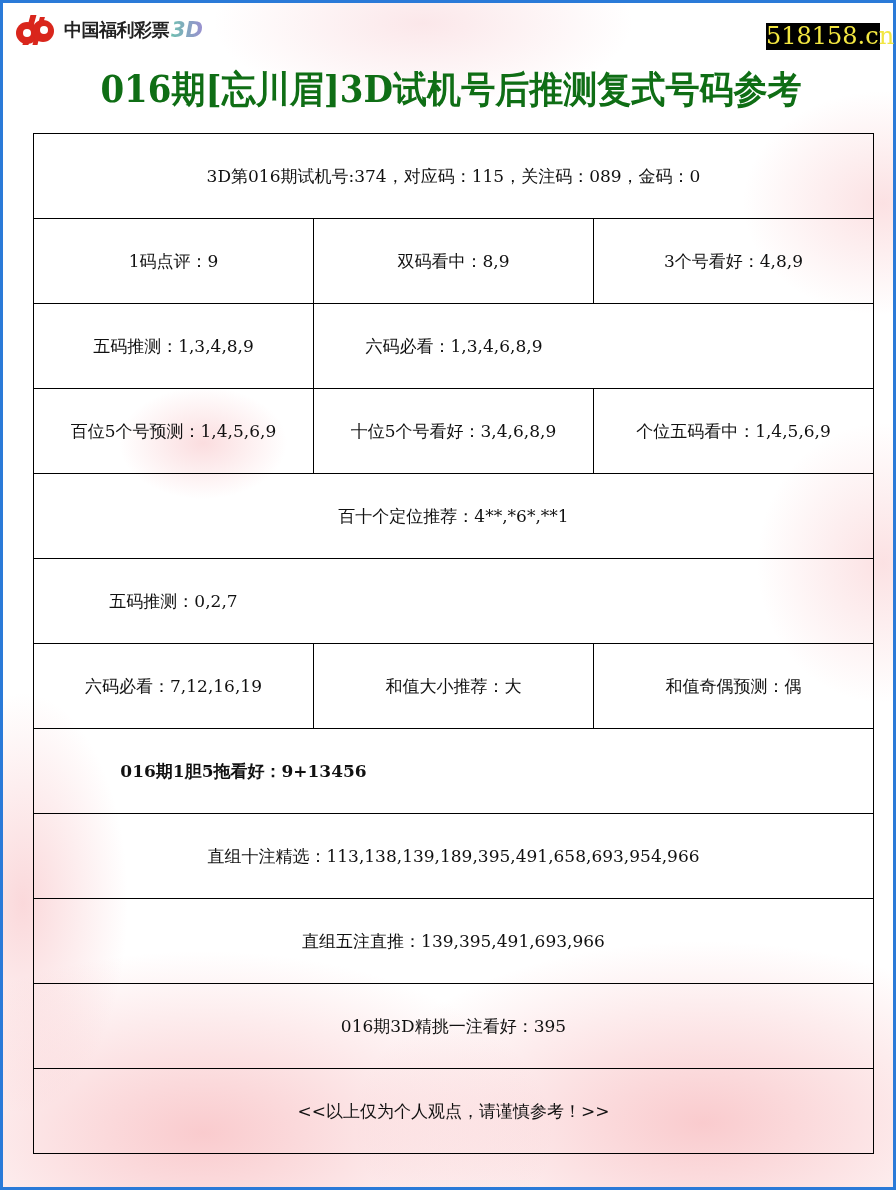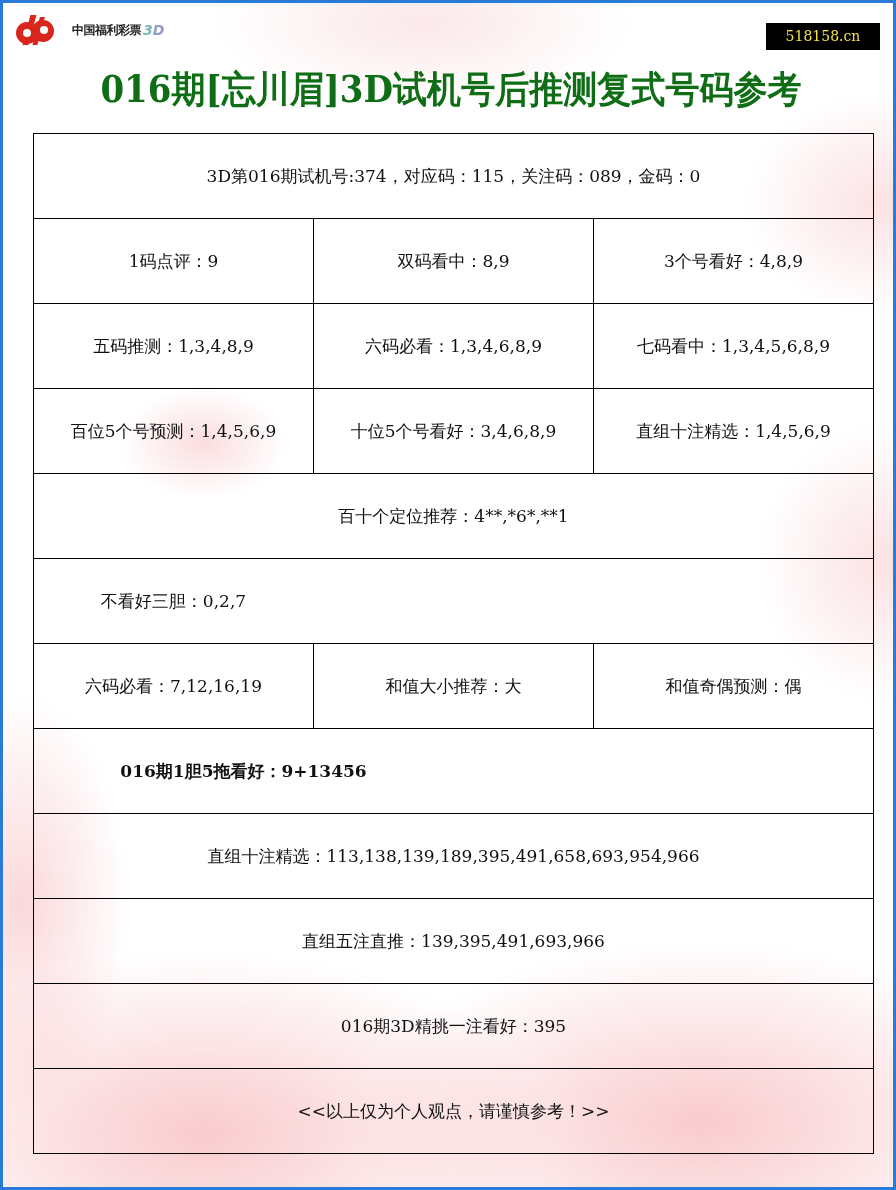--- a/index.html
+++ b/index.html
@@ -18,31 +18,31 @@
       radial-gradient(ellipse 120px 80px at 200px 440px, rgba(245,170,175,0.4), transparent 70%),
       radial-gradient(ellipse 500px 260px at 200px 1130px, rgba(245,160,165,0.55), transparent 70%),
       radial-gradient(ellipse 500px 260px at 700px 1120px, rgba(245,160,165,0.55), transparent 70%),
       radial-gradient(ellipse 150px 300px at 20px 900px, rgba(245,170,175,0.45), transparent 70%),
       #fff;
   }
   .logo { position: absolute; left: 10px; top: 10px; display: flex; align-items: center; }
   .logo-mark { width: 44px; height: 34px; }
   .logo-text {
     font-family: Liberation Mono, monospace; font-weight: bold;
-    font-size: 12px; color: #222; margin-left: 15px; letter-spacing: -0.5px;
+    font-size: 18px; color: #222; margin-left: 7px; letter-spacing: -0.5px;
   }
   .logo-3d {
     font-family: "DejaVu Sans", sans-serif; font-style: italic; font-weight: bold;
-    font-size: 14px; margin-left: 2px;
+    font-size: 21px; margin-left: 2px;
     background: linear-gradient(90deg, #6fbfb0, #9a8fd0); -webkit-background-clip: text; color: transparent;
   }
   .site-badge {
     position: absolute; left: 763px; top: 20px; width: 114px; height: 27px;
     background: #000; color: #f2e641; font-family: "DejaVu Serif", serif;
-    font-size: 14px; line-height: 27px; text-align: center;
+    font-size: 24px; line-height: 27px; text-align: center;
   }
   .title {
     position: absolute; left: 0; top: 62px; width: 896px; text-align: center;
     color: #0f6e15; font-size: 37px; font-weight: bold; letter-spacing: 0px;
     font-family: "DejaVu Serif", "Liberation Serif", serif;
     transform: scaleX(0.92);
   }
   .grid {
     position: absolute; left: 30px; top: 130px; width: 841px;
     box-sizing: border-box; border: 1px solid #000; border-bottom: none;
@@ -89,32 +89,31 @@
       <div class="cell c1">3D第016期试机号:374，对应码：115，关注码：089，金码：0</div>
     </div>
     <div class="row">
       <div class="cell c3a">1码点评：9</div>
       <div class="cell c3b">双码看中：8,9</div>
       <div class="cell c3c">3个号看好：4,8,9</div>
     </div>
     <div class="row">
       <div class="cell c3a">五码推测：1,3,4,8,9</div>
       <div class="cell c3b">六码必看：1,3,4,6,8,9</div>
-      <div class="cell c3c">七码看中：1,3,4,5,6,8,9</div>
     </div>
     <div class="row">
       <div class="cell c3a">百位5个号预测：1,4,5,6,9</div>
       <div class="cell c3b">十位5个号看好：3,4,6,8,9</div>
-      <div class="cell c3c">直组十注精选：1,4,5,6,9</div>
+      <div class="cell c3c">个位五码看中：1,4,5,6,9</div>
     </div>
     <div class="row">
       <div class="cell c1">百十个定位推荐：4**,*6*,**1</div>
     </div>
     <div class="row">
-      <div class="cell c3c">不看好三胆：0,2,7</div>
+      <div class="cell c3c">五码推测：0,2,7</div>
     </div>
     <div class="row">
       <div class="cell c3a">六码必看：7,12,16,19</div>
       <div class="cell c3b">和值大小推荐：大</div>
       <div class="cell c3c">和值奇偶预测：偶</div>
     </div>
     <div class="row">
       <div class="cell c2b">016期1胆5拖看好：9+13456</div>
     </div>
     <div class="row">

